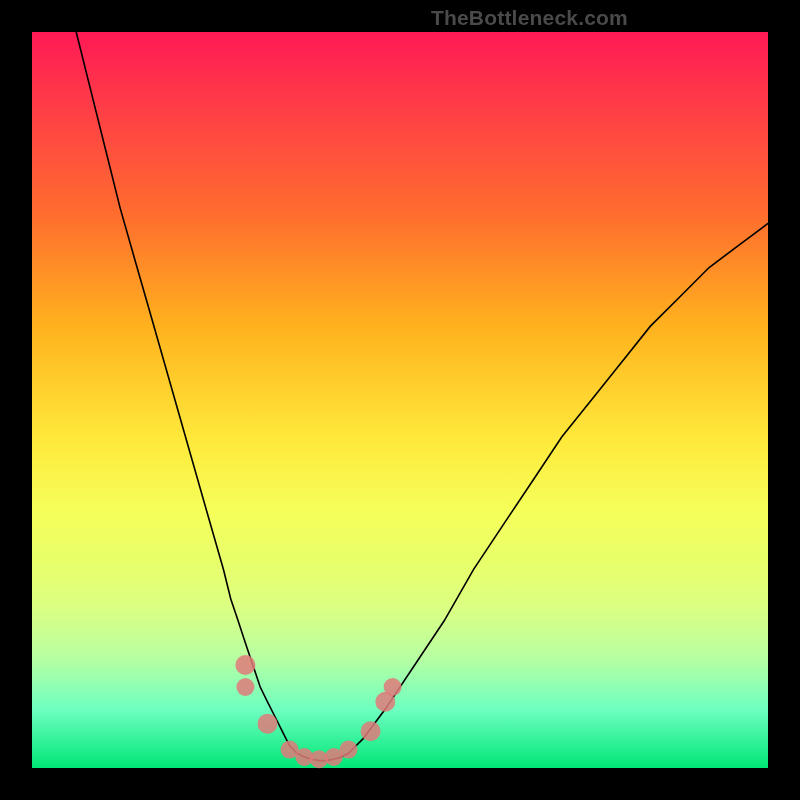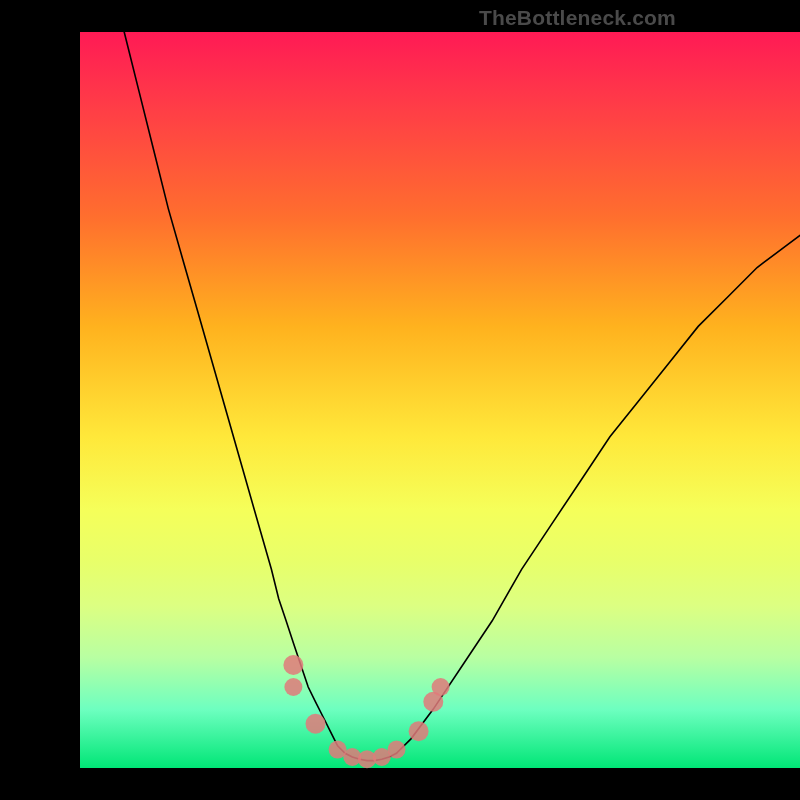--- a/index.html
+++ b/index.html
@@ -11,21 +11,20 @@
     background: #000;
     font-family: Arial, Helvetica, sans-serif;
   }
   .frame {
     position: absolute;
     top: 0;
     left: 0;
     width: 648px;
     height: 800px;
     background: #000;
-    margin-left: 48px;
   }
   .plot {
     position: absolute;
     top: 32px;
     left: 32px;
     width: 736px;
     height: 736px;
     background: linear-gradient(to bottom,
       #ff1a55 0%,
       #ff3c47 10%,

